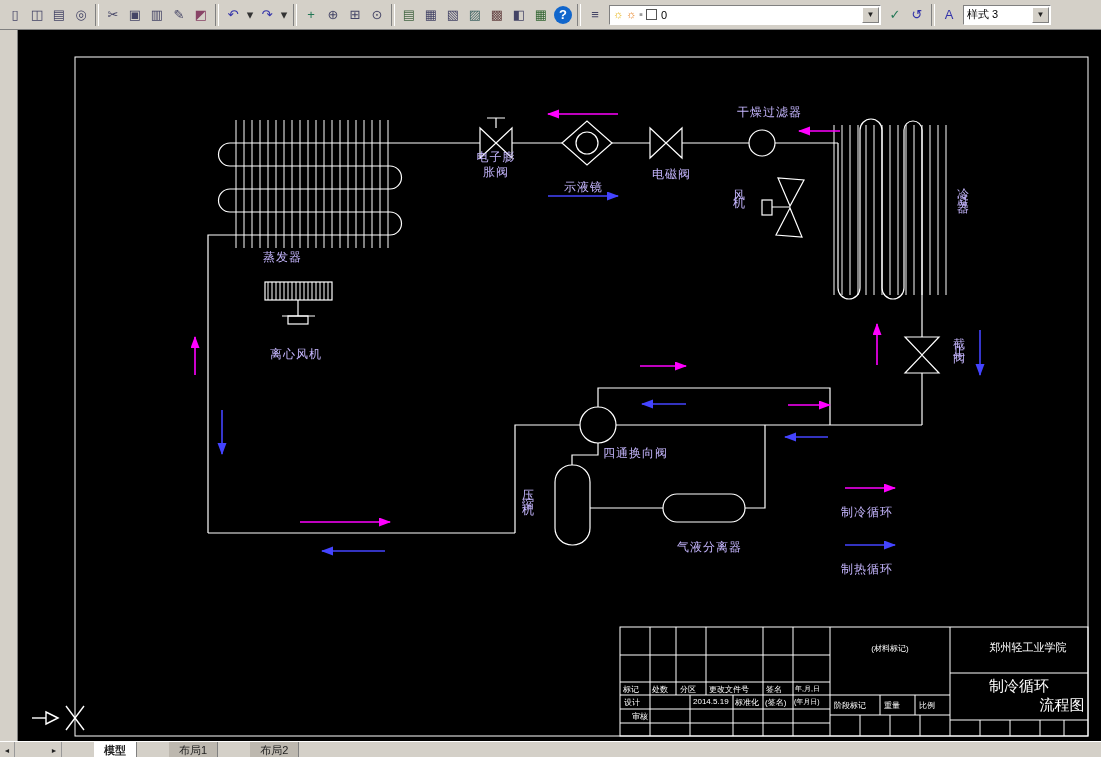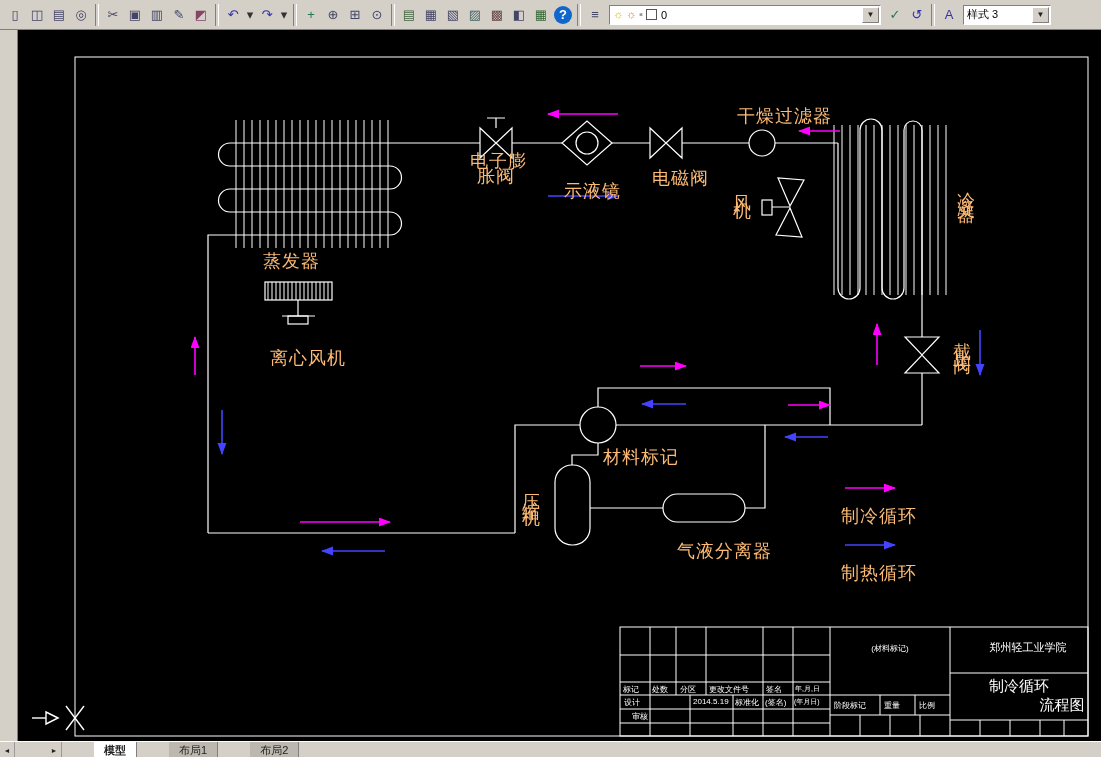--- a/index.html
+++ b/index.html
@@ -18,21 +18,21 @@
          border:1px solid;border-color:#fff #808080 #808080 #fff;display:flex;align-items:center;
          justify-content:center;font-size:8px;color:#222;}
   .mini{font-size:11px;margin-right:3px;line-height:1;}
   .swatch{width:9px;height:9px;border:1px solid #555;background:#fff;margin-right:4px;}
   
   #leftstrip{position:absolute;left:0;top:30px;width:18px;height:711px;background:#d4d0c8;
              border-right:1px solid #808080;box-sizing:border-box;}
   
   #canvas{position:absolute;left:18px;top:30px;width:1083px;height:711px;background:#000;overflow:hidden;}
   #canvas svg{position:absolute;left:0;top:0;}
-  .lbl{position:absolute;color:#fdba74;font-size:18px;white-space:pre;letter-spacing:1px;font-family:Liberation Serif, serif;}
+  .lbl{position:absolute;color:#c4b5fd;font-size:12px;white-space:pre;letter-spacing:1px;font-family:Liberation Serif, serif;}
   .vlbl{writing-mode:vertical-rl;letter-spacing:7px;}
   .ctr{text-align:center;}
   .tb{position:absolute;color:#fff;font-size:8px;white-space:nowrap;letter-spacing:0;}
   
   #tabbar{position:absolute;left:0;top:741px;width:1101px;height:16px;background:#d4d0c8;
           border-top:1px solid #fff;display:flex;align-items:stretch;font-size:11px;gap:32px;}
   .tabnav{width:14px;display:flex;align-items:center;justify-content:center;font-size:7px;color:#222;
           background:#d4d0c8;border-right:1px solid #999;cursor:default;}
   .tab{padding:0 10px;display:flex;align-items:center;color:#222;background:#bdb8af;
        border-right:1px solid #808080;cursor:default;}
@@ -287,21 +287,21 @@
     <div class="lbl" style="left:245px;top:219px;">蒸发器</div>
     <div class="lbl ctr" style="left:452px;top:119px;width:52px;">电子膨</div>
     <div class="lbl ctr" style="left:452px;top:134px;width:52px;">胀阀</div>
     <div class="lbl" style="left:546px;top:149px;">示液镜</div>
     <div class="lbl" style="left:628px;top:136px;margin-left:6px;">电磁阀</div>
     <div class="lbl" style="left:719px;top:74px;">干燥过滤器</div>
     <div class="lbl vlbl" style="left:712px;top:150px;">风机</div>
     <div class="lbl vlbl" style="left:936px;top:148px;">冷凝器</div>
     <div class="lbl vlbl" style="left:932px;top:298px;">截止阀</div>
     <div class="lbl" style="left:252px;top:316px;">离心风机</div>
-    <div class="lbl" style="left:585px;top:415px;">材料标记</div>
+    <div class="lbl" style="left:585px;top:415px;">四通换向阀</div>
     <div class="lbl vlbl" style="left:501px;top:450px;">压缩机</div>
     <div class="lbl" style="left:659px;top:509px;">气液分离器</div>
     <div class="lbl" style="left:823px;top:474px;">制冷循环</div>
     <div class="lbl" style="left:823px;top:531px;">制热循环</div>
 
     <div class="tb ctr" style="left:812px;top:613px;width:120px;">(材料标记)</div>
     <div class="tb ctr" style="left:934px;top:610px;width:152px;font-size:11px;">郑州轻工业学院</div>
     <div class="tb ctr" style="left:934px;top:647px;width:134px;font-size:15px;">制冷循环</div>
     <div class="tb ctr" style="left:934px;top:666px;width:144px;font-size:15px;margin-left:38px;">流程图</div>
     <div class="tb" style="left:605px;top:654px;">标记</div>

